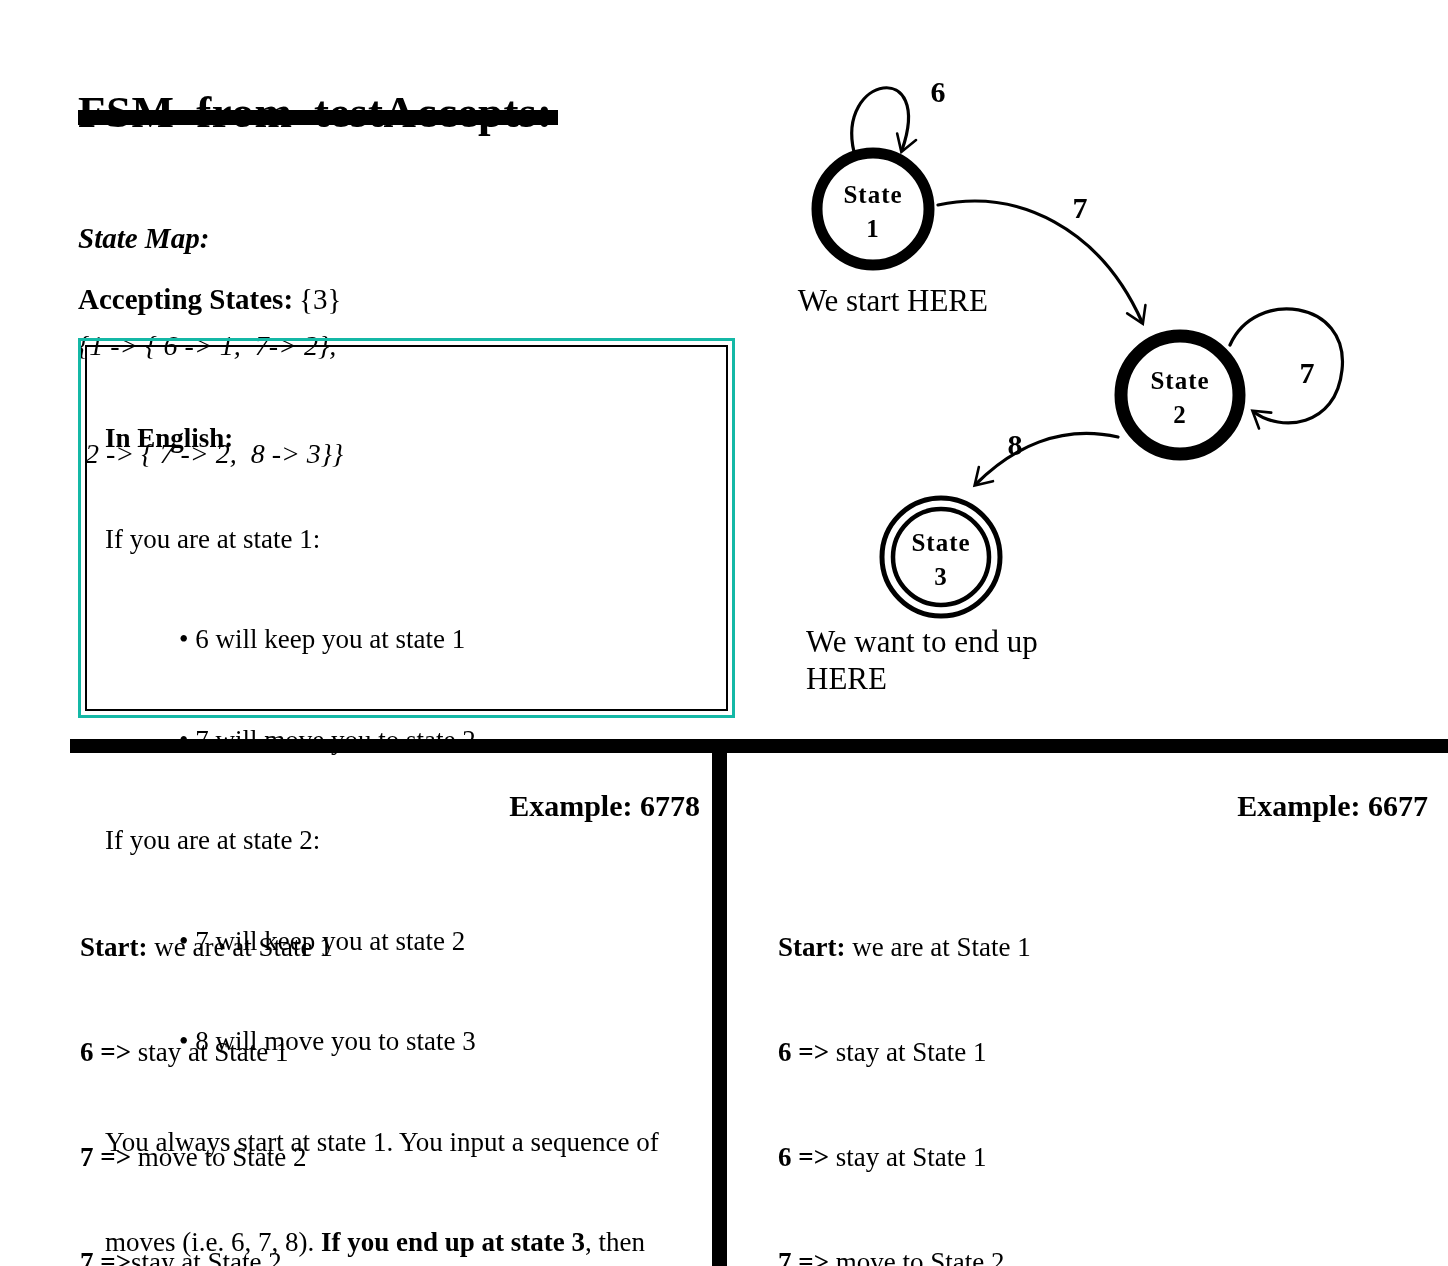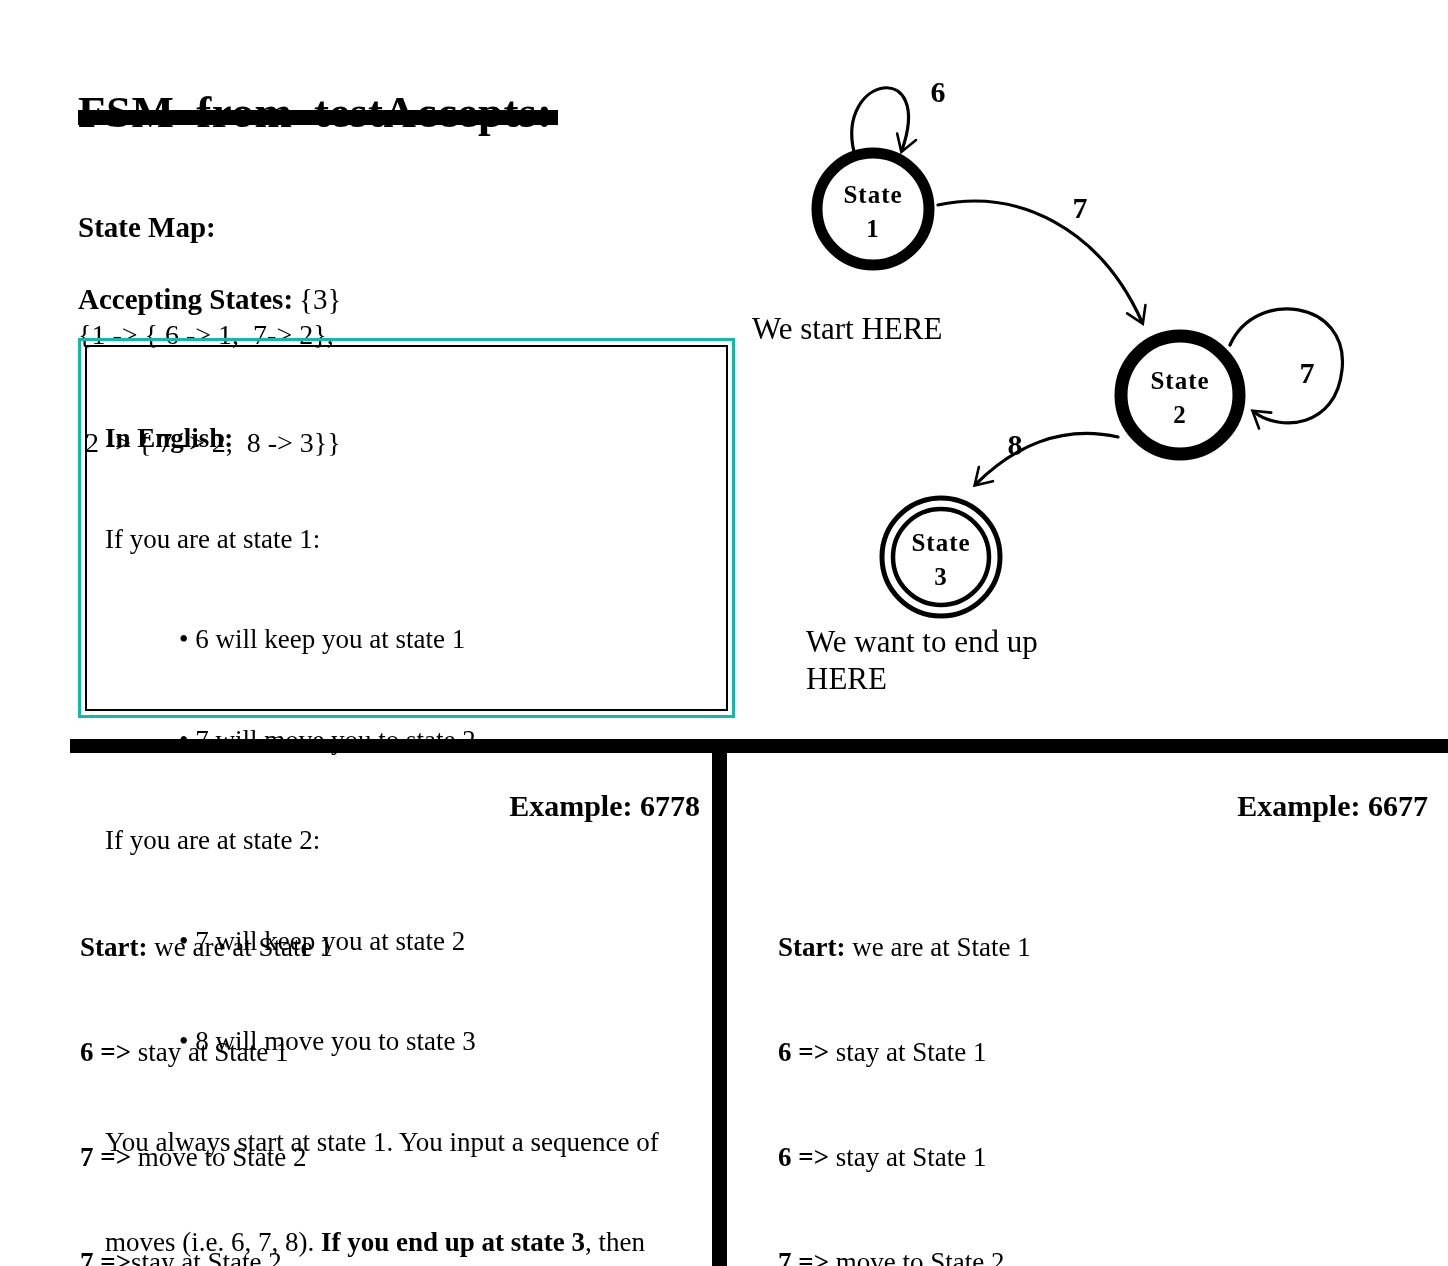--- a/index.html
+++ b/index.html
@@ -7,21 +7,21 @@
         font-family:"Liberation Serif", serif;color:#000;overflow:hidden;}
 
   .abs{position:absolute;}
 
   
   #title{left:78px;top:58px;font-size:45px;font-weight:bold;line-height:1.1;
          letter-spacing:0.5px;word-spacing:10px;}
   .title-bar{left:78px;top:110px;width:480px;height:15px;background:#000;}
 
   
-  .state-map{left:78px;top:137px;font-size:28px;line-height:36px;white-space:pre-wrap;}
+  .state-map{left:78px;top:148px;font-size:28px;line-height:36px;white-space:pre-wrap;font-style:italic;}
   .state-map .lbl{font-weight:bold;font-size:29px;}
 
   .accepting{left:78px;top:281px;font-size:29px;line-height:36px;white-space:pre-wrap;}
   .accepting b{margin-right:6px;}
 
   
   .english-box{left:78px;top:338px;width:657px;height:380px;border:3px solid #14b8a6;
                padding:4px;box-sizing:border-box;}
   .english-inner{border:2px solid #000;height:100%;box-sizing:border-box;
                  padding:8px 8px 8px 18px;font-size:27px;line-height:33.5px;
@@ -30,21 +30,21 @@
   .bullet{padding-left:74px;}
 
   
   .diagram{left:750px;top:30px;}
   .state{fill:#fff;stroke:#000;}
   .edge{fill:none;stroke:#000;stroke-width:3.2;stroke-linecap:round;}
   .stlabel{font-family:"Liberation Serif",serif;font-size:25px;font-weight:bold;
            text-anchor:middle;letter-spacing:1px;}
   .elabel{font-family:"Liberation Serif",serif;font-size:30px;font-weight:bold;
           text-anchor:middle;}
-  .start-caption{left:752px;top:283px;width:236px;text-align:left;font-size:31px;margin-top:28px;}
+  .start-caption{left:752px;top:283px;width:236px;text-align:right;font-size:31px;}
   .end-caption{left:806px;top:623px;width:268px;text-align:left;font-size:31px;line-height:37px;}
 
   
   .hr-bar{left:70px;top:739px;width:1378px;height:14px;background:#000;}
   .vr-bar{left:712px;top:752px;width:15px;height:514px;background:#000;}
 
   
   .example{font-size:27px;}
   .example.left{left:80px;top:788px;width:620px;}
   .example.right{left:778px;top:788px;width:650px;}

